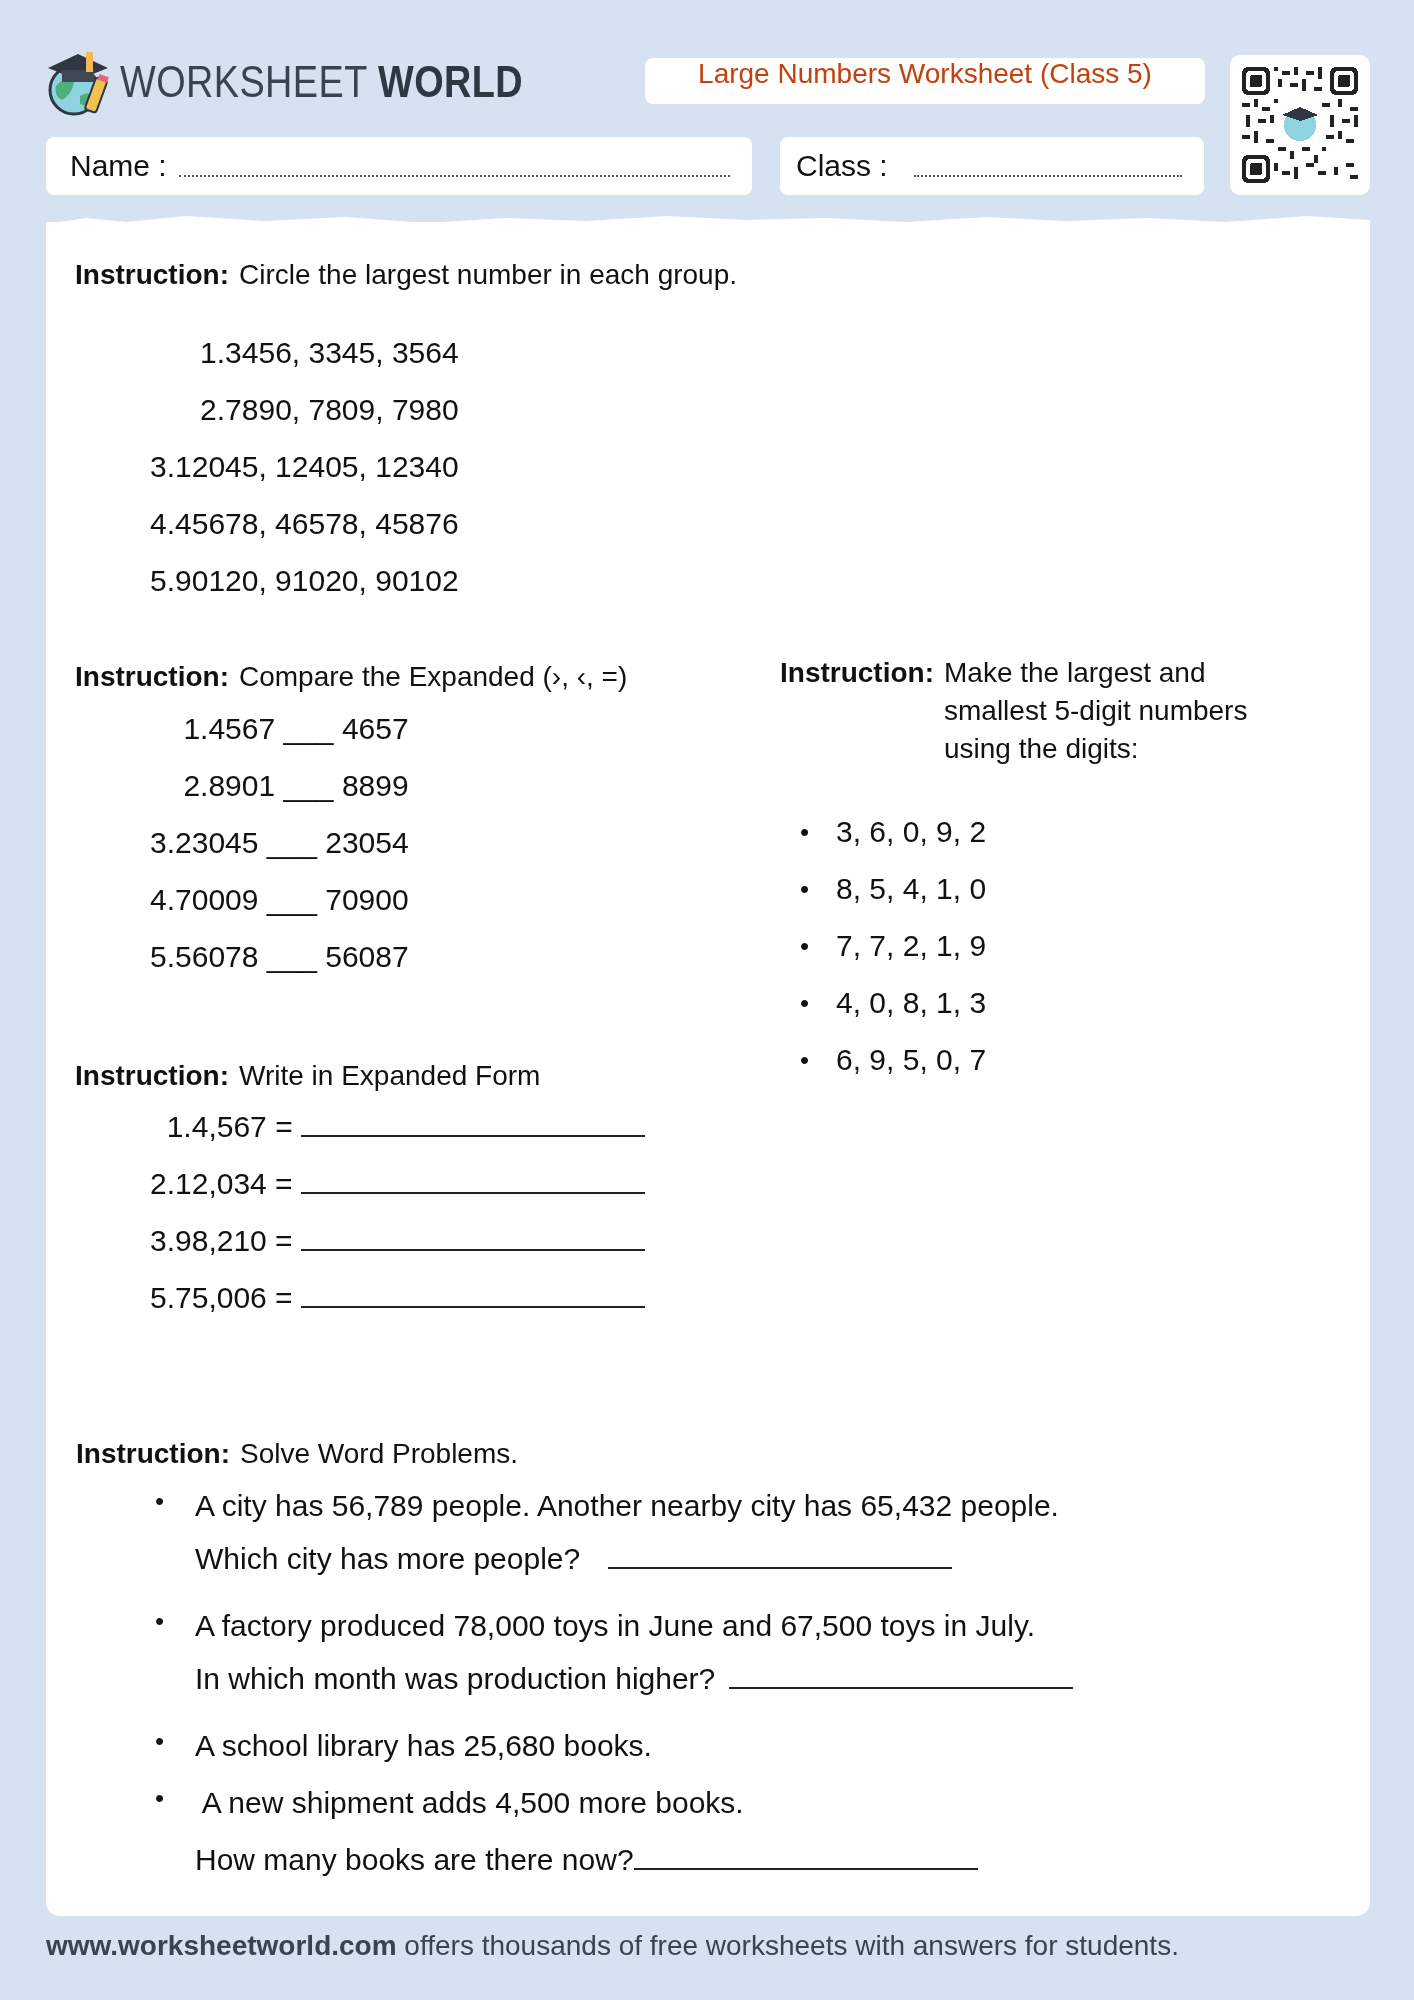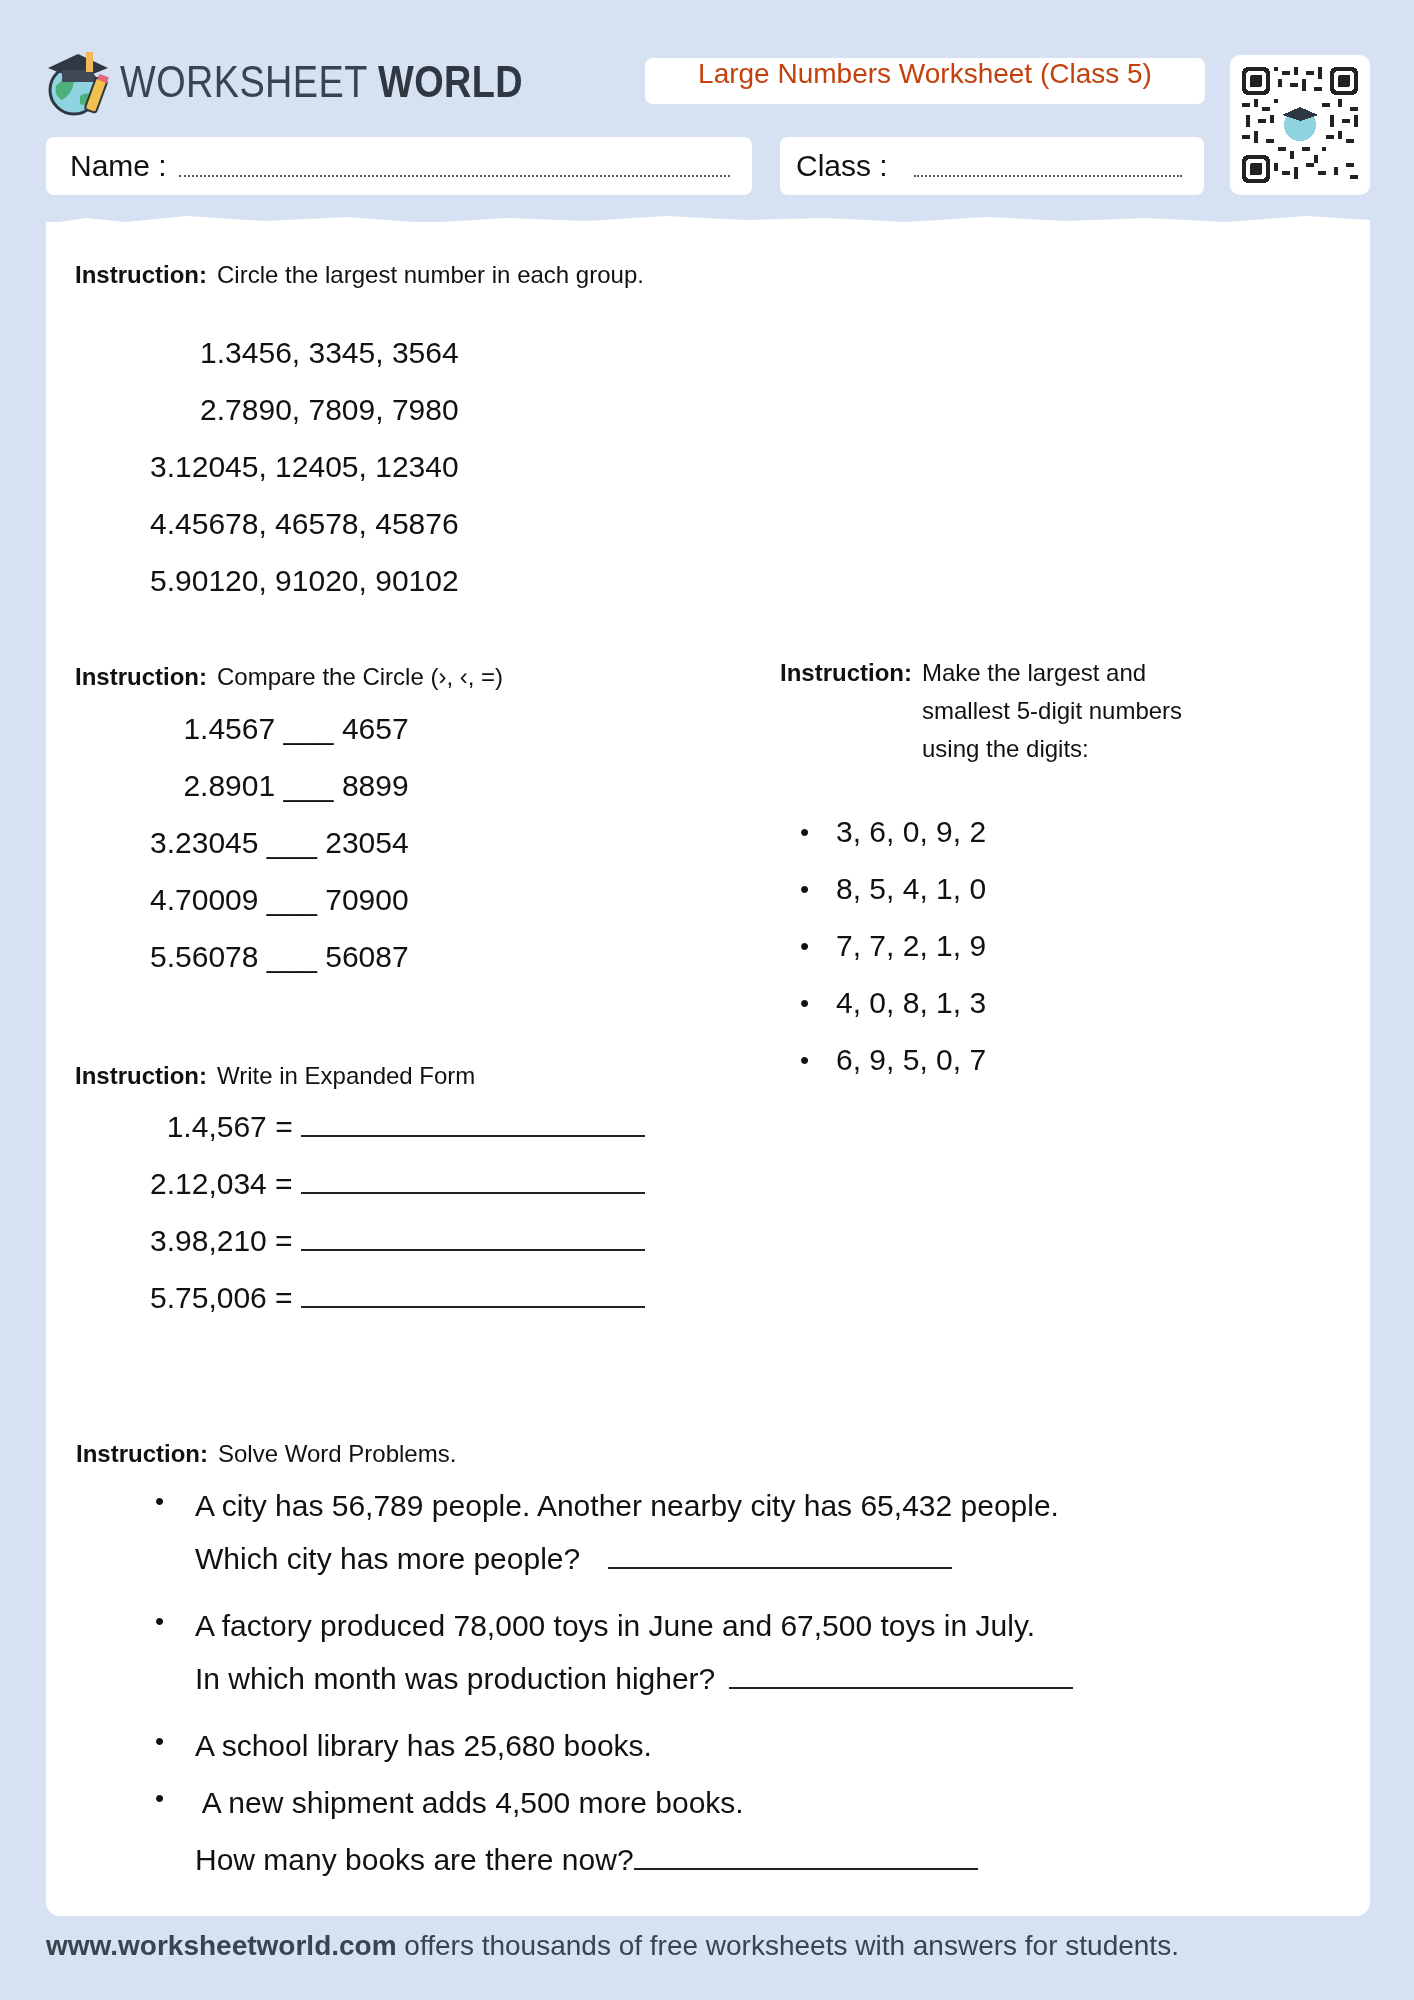--- a/index.html
+++ b/index.html
@@ -41,21 +41,21 @@
     background: #fff; border-radius: 10px; padding: 12px;
   }
   .qr-box svg { width: 116px; height: 116px; display: block; }
 
   .sheet {
     position: absolute; left: 46px; top: 222px; width: 1324px; height: 1694px;
     background: #fff; border-radius: 0 0 14px 14px;
   }
   .torn { position: absolute; left: 46px; top: 212px; width: 1324px; height: 30px; }
 
-  .instr { position: absolute; font-size: 24px; line-height: 38px; color: #111; }
+  .instr { position: absolute; font-size: 28px; line-height: 38px; color: #111; }
   .instr b { font-weight: 700; margin-right: 10px; }
   .olist { position: absolute; font-size: 30px; }
   .olist .row { height: 57px; line-height: 40px; white-space: nowrap; text-align: right; }
   .ulist { position: absolute; font-size: 30px; }
   .ulist .row { height: 57px; line-height: 40px; white-space: nowrap; display: flex; }
   .ulist .dot { width: 36px; font-size: 26px; }
 
   .word { position: absolute; font-size: 30px; }
   .word .q { position: relative; padding-left: 40px; }
   .word .q .dot { position: absolute; left: 0; top: 0; font-size: 26px; }
@@ -169,21 +169,21 @@
 </div>
 <div class="olist" style="left:150px; top:333px;">
   <div class="row"><span>1.</span><span>3456, 3345, 3564</span></div>
   <div class="row"><span>2.</span><span>7890, 7809, 7980</span></div>
   <div class="row"><span>3.</span><span>12045, 12405, 12340</span></div>
   <div class="row"><span>4.</span><span>45678, 46578, 45876</span></div>
   <div class="row"><span>5.</span><span>90120, 91020, 90102</span></div>
 </div>
 
 <div class="instr" style="left:75px; top:658px;">
-  <b>Instruction:</b><span>Compare the Circle (›, ‹, =)</span>
+  <b>Instruction:</b><span>Compare the Expanded (›, ‹, =)</span>
 </div>
 <div class="olist" style="left:150px; top:709px;">
   <div class="row"><span>1.</span><span>4567</span> <span>___</span> <span>4657</span></div>
   <div class="row"><span>2.</span><span>8901</span> <span>___</span> <span>8899</span></div>
   <div class="row"><span>3.</span><span>23045</span> <span>___</span> <span>23054</span></div>
   <div class="row"><span>4.</span><span>70009</span> <span>___</span> <span>70900</span></div>
   <div class="row"><span>5.</span><span>56078</span> <span>___</span> <span>56087</span></div>
 </div>
 
 <div class="instr" style="left:780px; top:654px; display:flex;">

